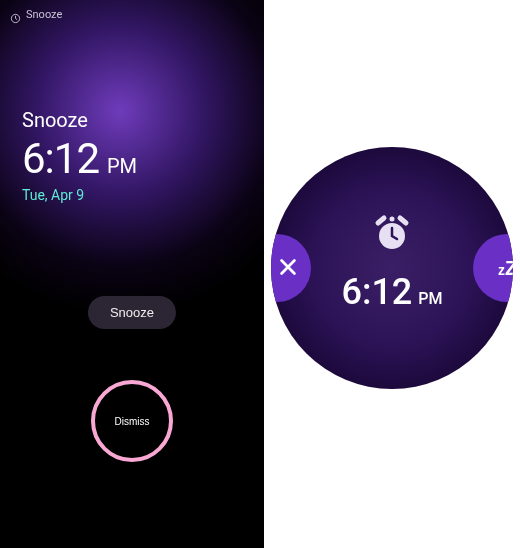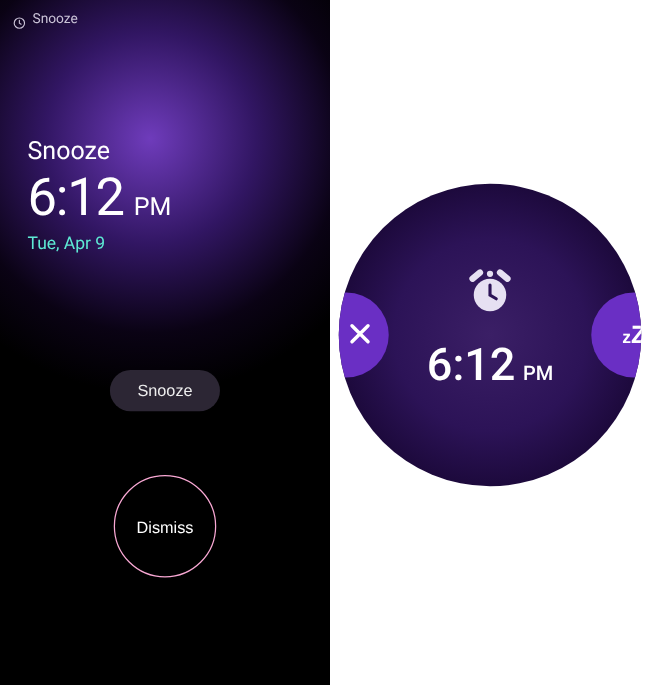--- a/index.html
+++ b/index.html
@@ -55,24 +55,24 @@
       border-radius: 20px;
       border: none;
       z-index: 2;
       cursor: pointer;
     }
     .dismiss-btn {
       position: absolute;
       left: 50%; top: 380px; transform: translateX(-50%);
       width: 82px; height: 82px;
       border-radius: 50%;
-      border: 1px solid #f9a8d4;
+      border: 4px solid #f9a8d4;
       background: transparent;
       color: #fff;
-      font-size: 13px;
+      font-size: 10px;
       z-index: 2;
       cursor: pointer;
     }
     
     .watch-wrap {
       position: absolute;
       left: 264px; top: 140px;
       width: 256px; height: 256px;
       background: #fff;
     }

